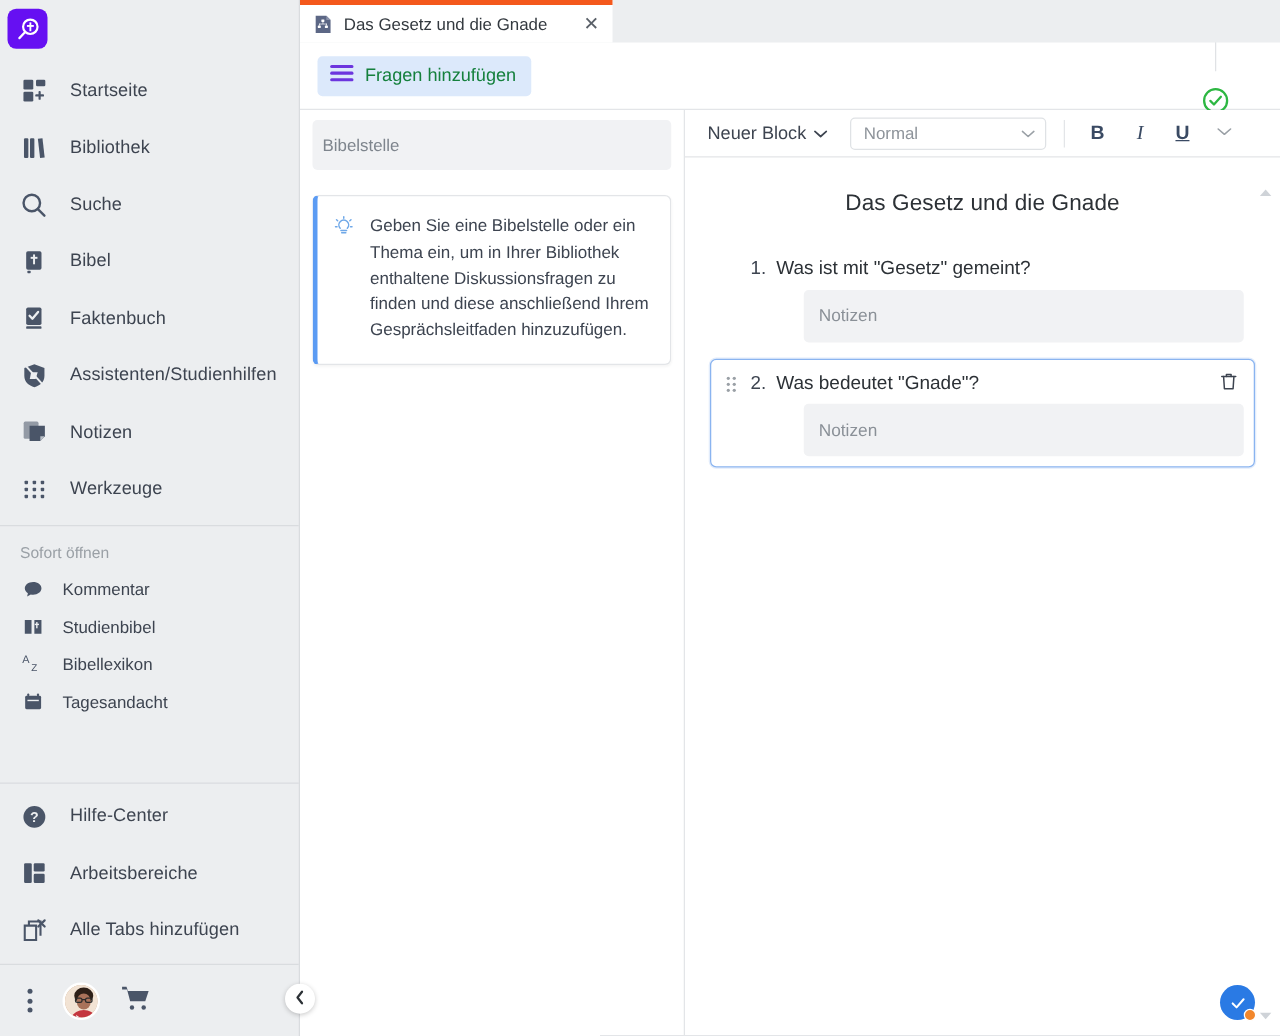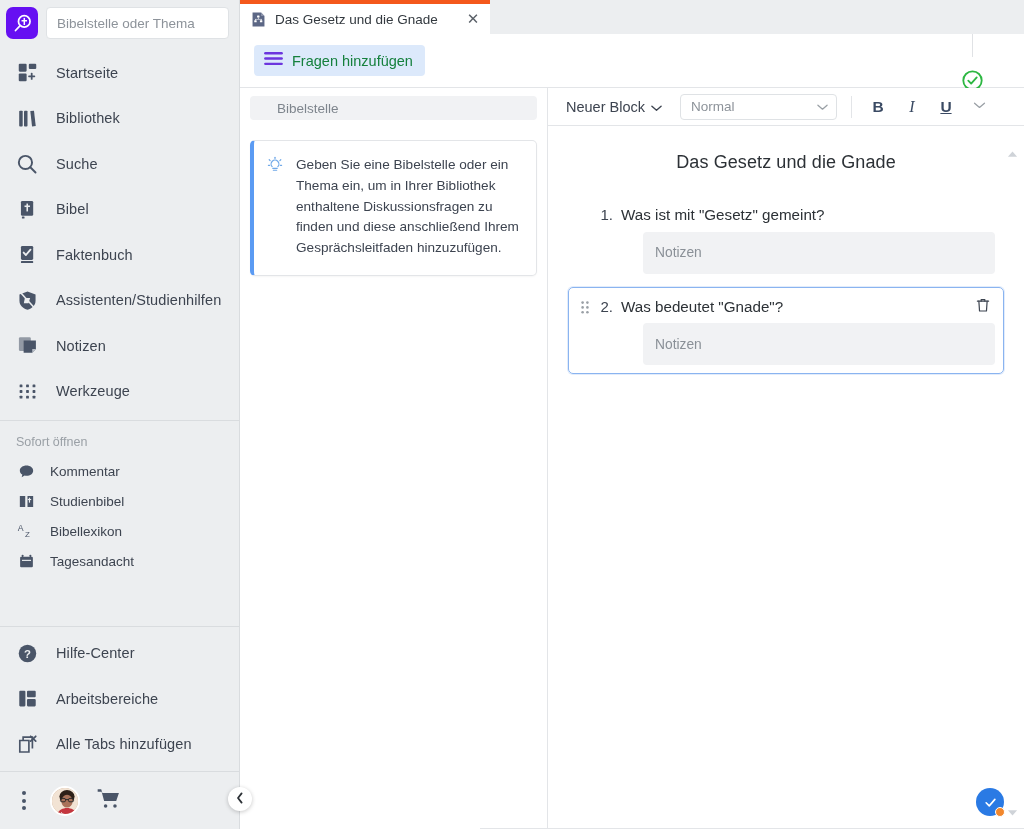--- a/index.html
+++ b/index.html
@@ -162,24 +162,24 @@
   
   .pane-left {
     width: 308px; flex: 0 0 308px;
     border-right: 1px solid #e3e5e8;
     display: flex; flex-direction: column;
     background: #ffffff;
     position: relative;
   }
   .bib-search-wrap { padding: 8px 10px 10px 10px; }
   .bib-search {
-    height: 24px; border-radius: 4px;
+    height: 40px; border-radius: 4px;
     background: #f1f2f4;
     display: flex; align-items: center;
-    padding: 0 27px;
+    padding: 0 8px;
     font-size: 13.5px; color: #7e858d;
     cursor: text;
   }
   .hint-card {
     margin: 10px 10px 0 10px;
     background: #ffffff;
     border: 1px solid #e3e5e8;
     border-left: 4px solid #5b9bf3;
     border-radius: 5px;
     padding: 14px 14px 16px 12px;
@@ -328,23 +328,20 @@
   <div class="sidebar">
 
     <div class="sb-top">
       <div class="logo">
         <svg width="21" height="21" viewBox="0 0 24 24">
           <circle cx="14" cy="9.6" r="6.6" fill="none" stroke="#ffffff" stroke-width="2"></circle>
           <line x1="9.3" y1="14.4" x2="4" y2="20" stroke="#ffffff" stroke-width="2" stroke-linecap="round"></line>
           <rect x="13.2" y="5.6" width="1.7" height="8.1" fill="#ffffff"></rect>
           <rect x="10.9" y="8" width="6.3" height="1.7" fill="#ffffff"></rect>
         </svg>
-      </div>
-      <div class="search-box">
-        <span>Bibelstelle oder Thema</span>
       </div>
     </div>
 
     <div class="nav-list">
 
       <div class="nav-item">
         <span class="nav-ico">
           <svg width="21" height="21" viewBox="0 0 24 24" fill="#4a5568">
             <rect x="2" y="2" width="9" height="9" rx="1.2"></rect>
             <rect x="13.5" y="2" width="8.5" height="6" rx="1.2"></rect>

